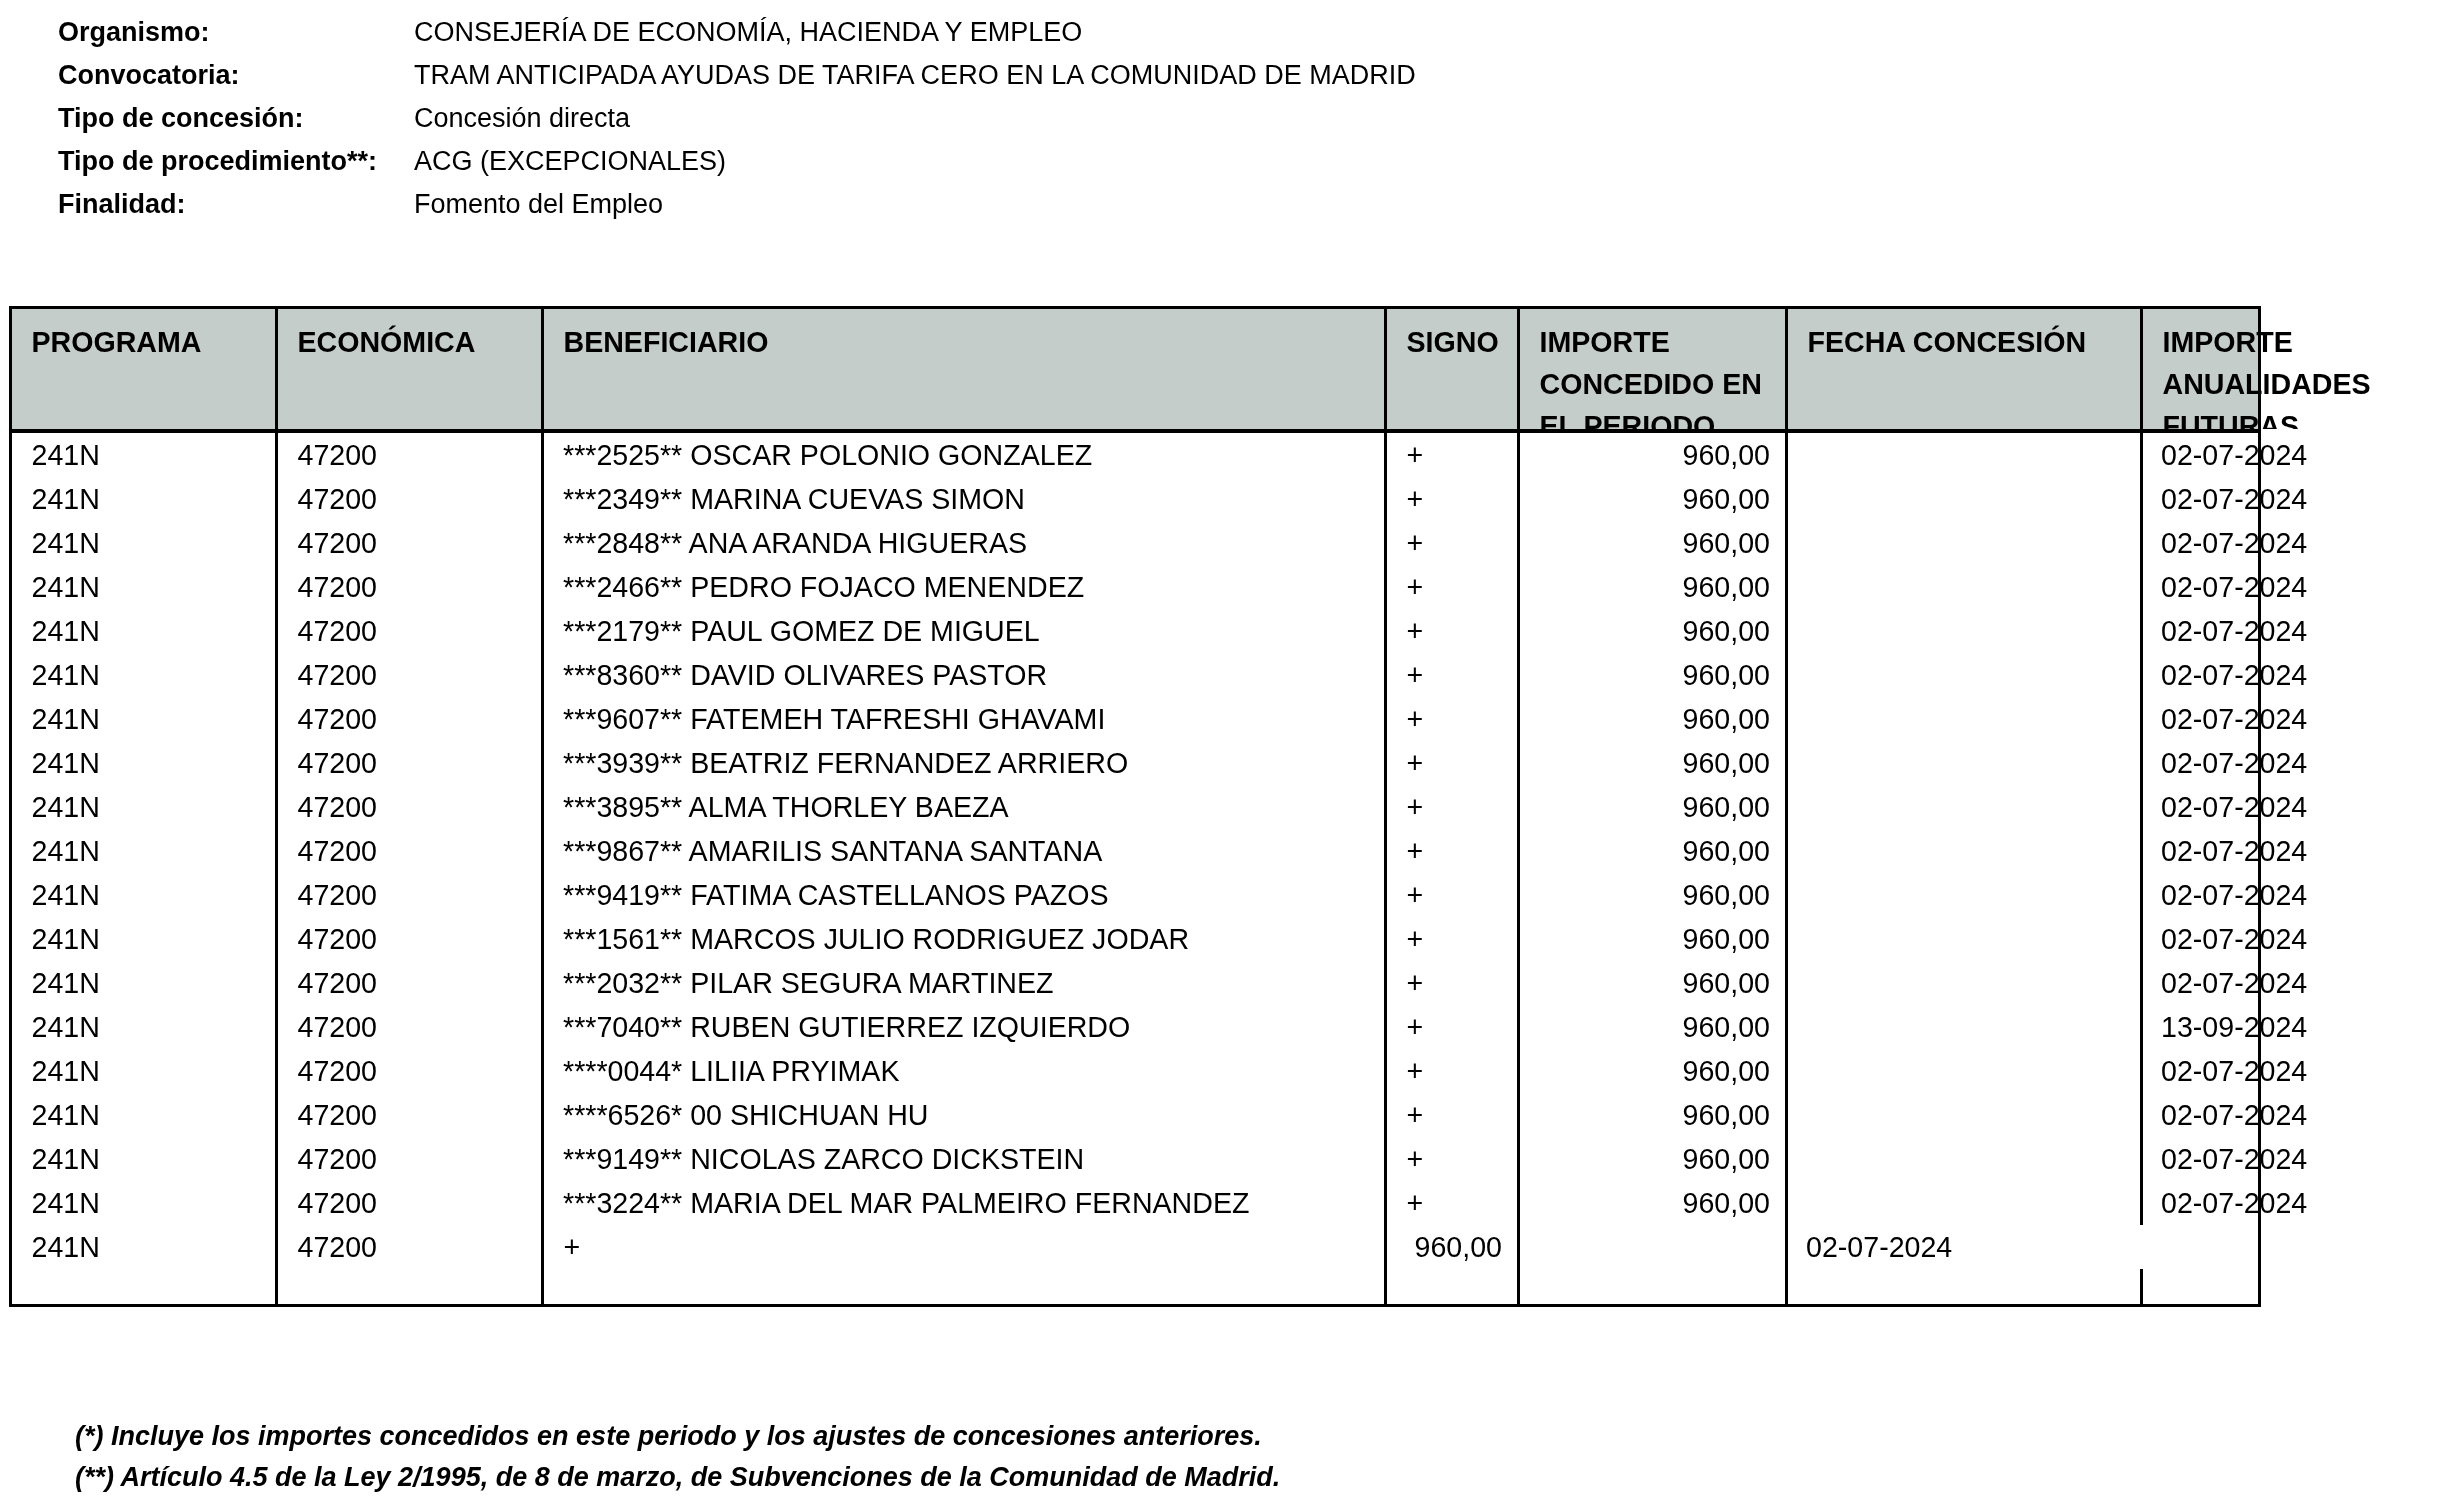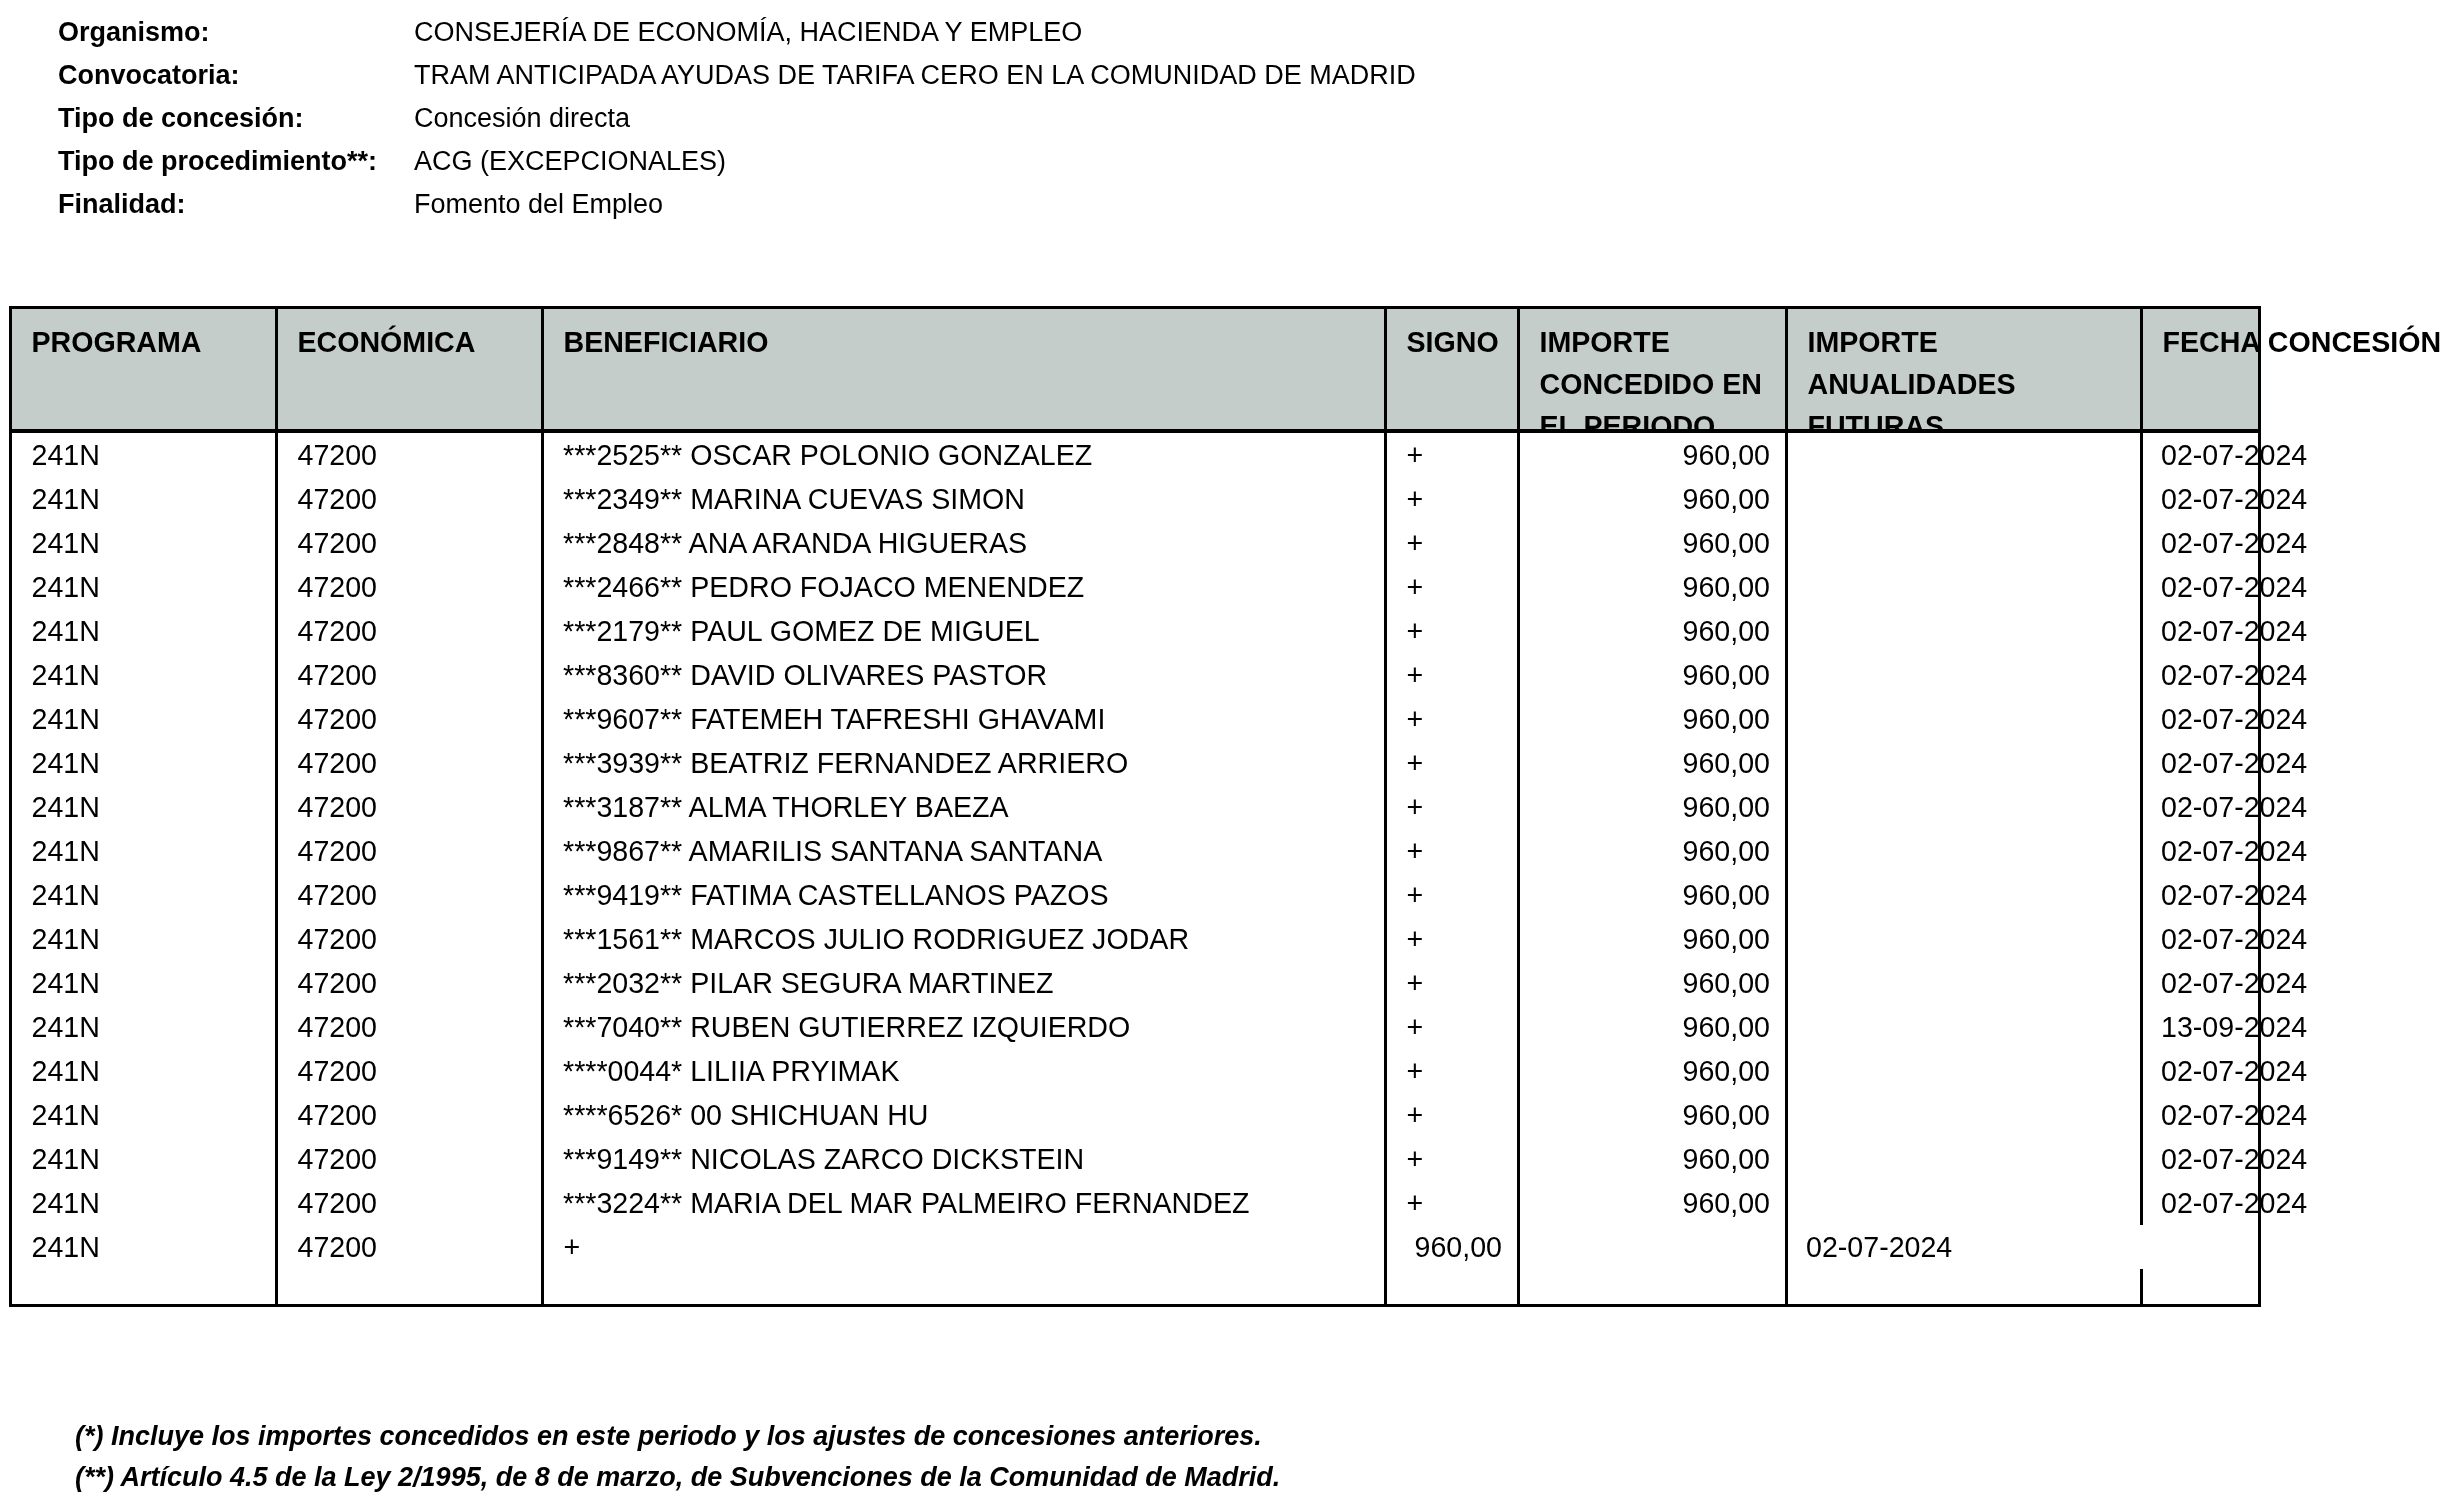--- a/index.html
+++ b/index.html
@@ -137,26 +137,26 @@
       </div>
     <div class="th">
         <span class="wrapbox">BENEFICIARIO</span>
       </div>
     <div class="th">
         <span class="wrapbox">SIGNO</span>
       </div>
     <div class="th th-importe-periodo">
         <span class="wrapbox">IMPORTE CONCEDIDO EN EL PERIODO</span>
       </div>
+    <div class="th">
+        <span class="wrapbox">FECHA CONCESIÓN</span>
+      </div>
     <div class="th th-importe-anualidades">
         <span class="wrapbox">IMPORTE ANUALIDADES FUTURAS</span>
       </div>
-    <div class="th">
-        <span class="wrapbox">FECHA CONCESIÓN</span>
-      </div>
   </div>
   <div class="tbody">
   <div class="tr">
     <div class="td c-prog">241N</div>
     <div class="td c-econ">47200</div>
     <div class="td c-benef">***2525** OSCAR POLONIO GONZALEZ</div>
     <div class="td c-signo">+</div>
     <div class="td c-importe">960,00</div>
     <div class="td c-anual"></div>
     <div class="td c-fecha">02-07-2024</div>
@@ -228,21 +228,21 @@
     <div class="td c-benef">***3939** BEATRIZ FERNANDEZ ARRIERO</div>
     <div class="td c-signo">+</div>
     <div class="td c-importe">960,00</div>
     <div class="td c-anual"></div>
     <div class="td c-fecha">02-07-2024</div>
   </div>
 
   <div class="tr">
     <div class="td c-prog">241N</div>
     <div class="td c-econ">47200</div>
-    <div class="td c-benef">***3187** ALMA THORLEY BAEZA</div>
+    <div class="td c-benef">***3895** ALMA THORLEY BAEZA</div>
     <div class="td c-signo">+</div>
     <div class="td c-importe">960,00</div>
     <div class="td c-anual"></div>
     <div class="td c-fecha">02-07-2024</div>
   </div>
 
   <div class="tr">
     <div class="td c-prog">241N</div>
     <div class="td c-econ">47200</div>
     <div class="td c-benef">***9867** AMARILIS SANTANA SANTANA</div>

